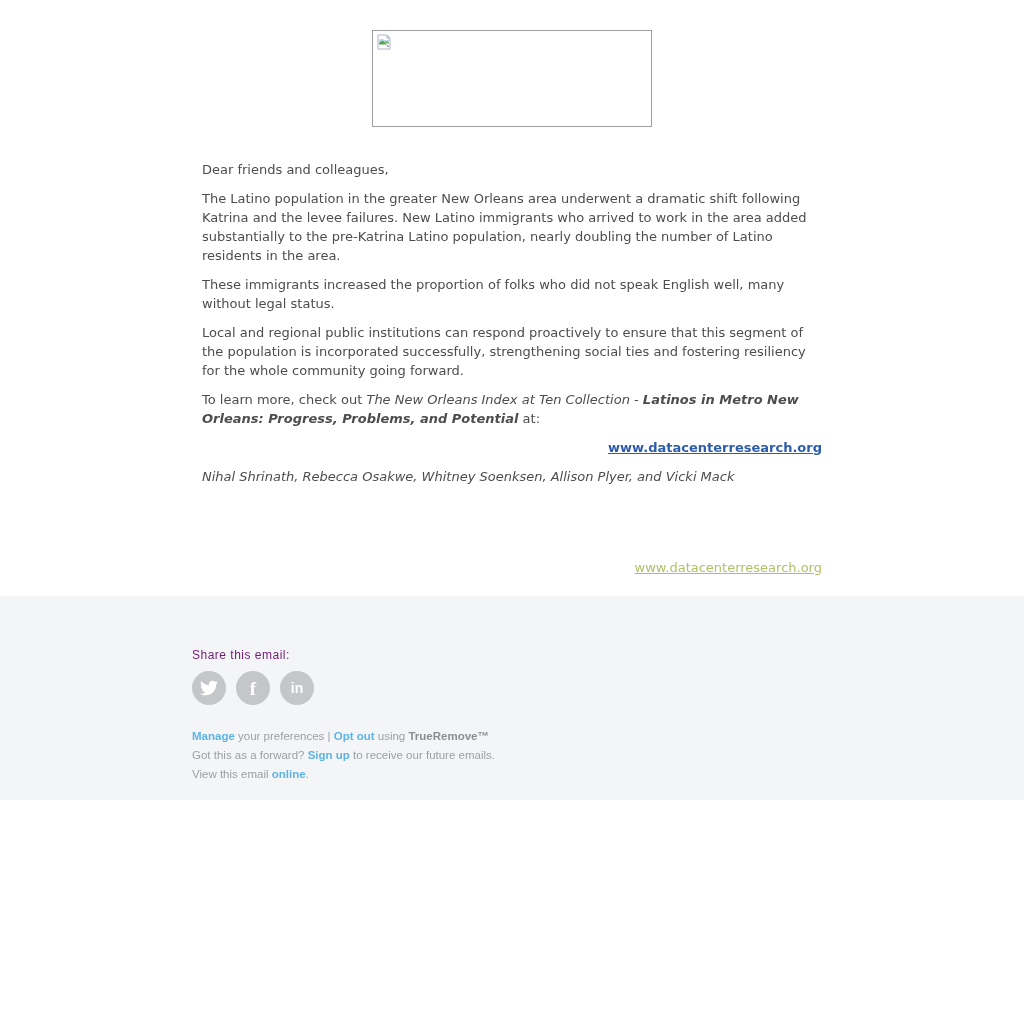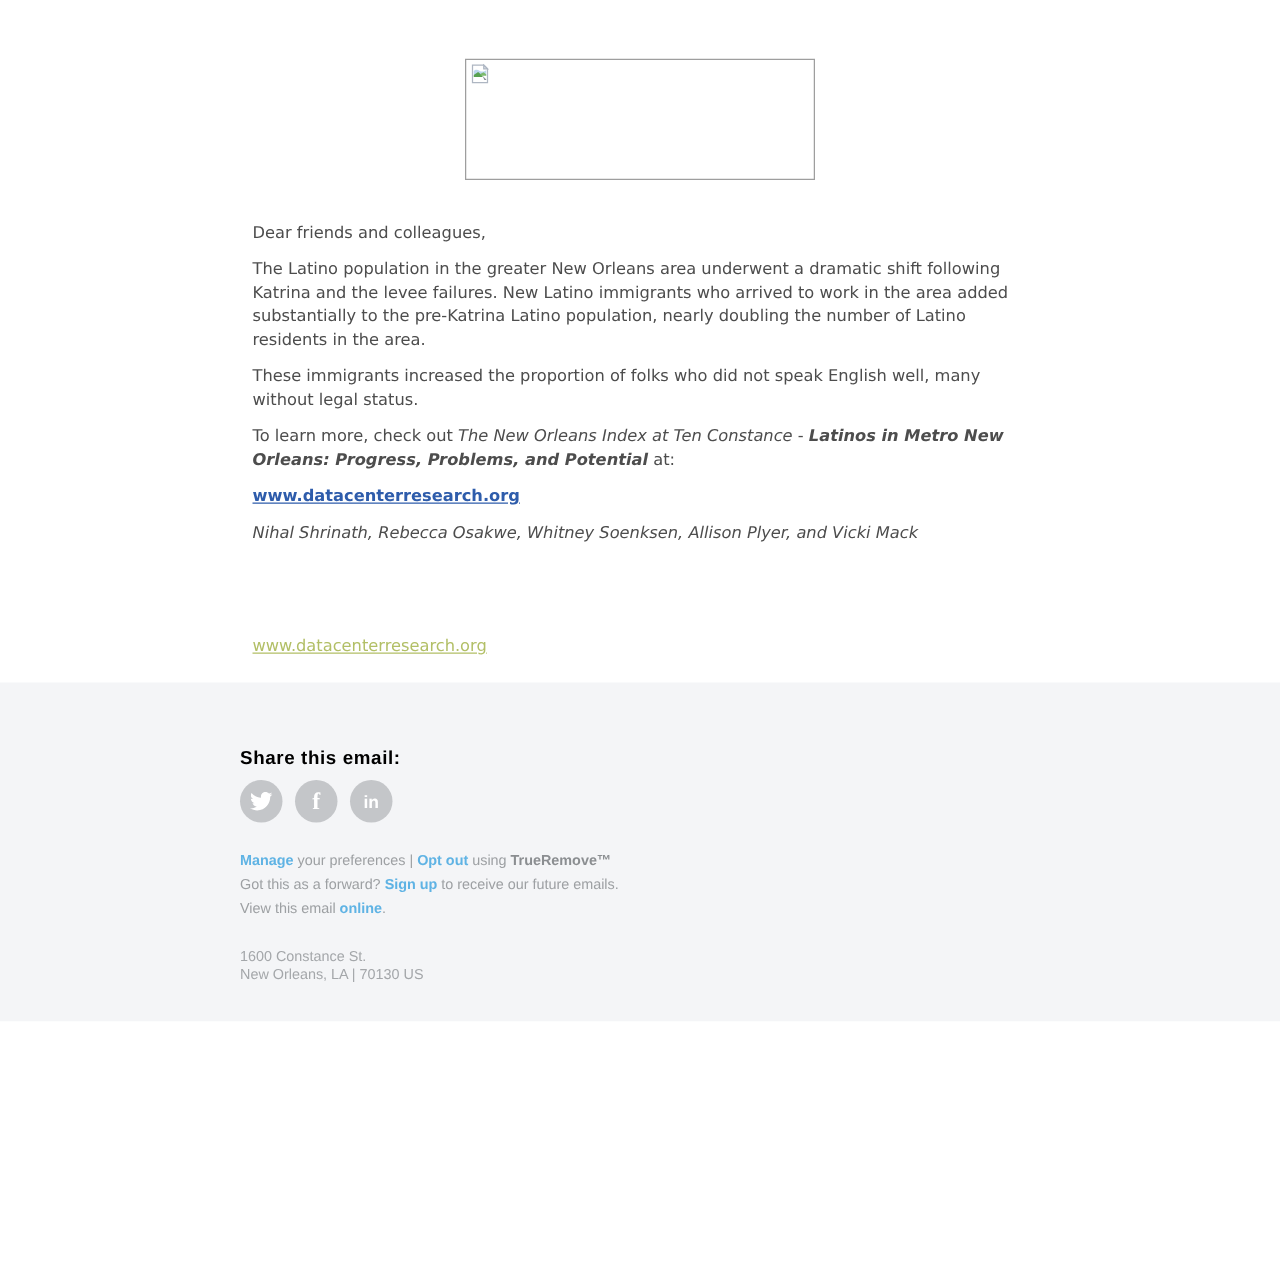--- a/index.html
+++ b/index.html
@@ -1,51 +1,51 @@
 <!DOCTYPE html>
 <html><head>
 <meta charset="utf-8">
 <style>
   * { box-sizing: border-box; margin: 0; padding: 0; }
   html, body { width: 1024px; height: 1024px; overflow: hidden; background: #ffffff; }
   body { font-family: "DejaVu Sans", sans-serif; }
 
-  .page { width: 1024px; height: 800px; overflow: hidden; background: #ffffff; margin-top: 17px; }
+  .page { width: 1024px; height: 800px; overflow: hidden; background: #ffffff; }
 
   .email-content { width: 620px; margin: 0 auto; padding-top: 30px; color: #4d4d4d; font-size: 13px; line-height: 19px; }
 
   .logo-box {
     width: 280px; height: 97px;
     border: 1px solid #9e9e9e;
     margin: 0 auto 33px auto;
     background: #ffffff;
     padding: 3px;
   }
   .broken-icon { display: inline-block; width: 17px; height: 17px; }
 
   .email-content p { margin: 0 0 10px 0; }
   .greeting { }
   .italic { font-style: italic; }
   .bold-italic { font-style: italic; font-weight: bold; }
-  .center { text-align: left; }
+  .center { text-align: right; }
 
   a.main-link { color: #2e5cab; font-weight: bold; text-decoration: underline; cursor: pointer; }
   a.green-link { color: #b2bf66; text-decoration: underline; cursor: pointer; }
 
   .team-line { margin-top: 39px !important; }
   .green-link-line { margin-top: 72px !important; margin-bottom: 19px !important; }
 
   .footer {
     width: 1024px;
     background: #f4f5f7;
     padding: 52px 0 60px 192px;
     font-family: "Liberation Sans", sans-serif;
     color: #9da0a3;
   }
-  .share-label { font-size: 15px; font-weight: bold; color: #000000; letter-spacing: 0.5px; margin-bottom: 9px; }
+  .share-label { font-size: 12px; font-weight: normal; color: #701a75; letter-spacing: 0.5px; margin-bottom: 9px; }
   .social-row { display: flex; gap: 10px; margin-bottom: 22px; }
   .social-circle {
     width: 34px; height: 34px; border-radius: 50%;
     background: #c4c6c9; color: #ffffff;
     display: flex; align-items: center; justify-content: center;
     cursor: pointer;
   }
   .social-circle svg { display: block; }
   .social-glyph { font-family: "Liberation Serif", serif; font-weight: bold; font-size: 19px; line-height: 1; }
   .social-glyph-sans { font-family: "Liberation Sans", sans-serif; font-weight: bold; font-size: 14px; line-height: 1; text-align: center; }
@@ -74,22 +74,23 @@
           <path d="M8.5 8 L11 6.8 L13 8.6 L13 9.6 L8.5 9.6 Z" fill="#7cba6e"></path>
           <path d="M10 9.5 L13 12.5 L13 13 L11.5 13 Z" fill="#8a9199"></path>
         </svg>
       </span>
     </div>
 
     <p class="greeting">Dear friends and colleagues,</p>
 
     <p>The Latino population in the greater New Orleans area underwent a dramatic shift following Katrina and the levee failures. New Latino immigrants who arrived to work in the area added substantially to the pre-Katrina Latino population, nearly doubling the number of Latino residents in the area.</p>
     <p>These immigrants increased the proportion of folks who did not speak English well, many without legal status.</p>
+    <p>Local and regional public institutions can respond proactively to ensure that this segment of the population is incorporated successfully, strengthening social ties and fostering resiliency for the whole community going forward.</p>
 
-    <p><span>To learn more, check out </span><span class="italic">The New Orleans Index at Ten Constance</span><span> - </span><span class="bold-italic">Latinos in Metro New Orleans: Progress, Problems, and Potential</span><span> at:</span></p>
+    <p><span>To learn more, check out </span><span class="italic">The New Orleans Index at Ten Collection</span><span> - </span><span class="bold-italic">Latinos in Metro New Orleans: Progress, Problems, and Potential</span><span> at:</span></p>
 
     <p class="center"><a class="main-link">www.datacenterresearch.org</a></p>
 
 
     <p class="italic">Nihal Shrinath, Rebecca Osakwe, Whitney Soenksen, Allison Plyer, and Vicki Mack</p>
 
     <p class="center green-link-line"><a class="green-link">www.datacenterresearch.org</a></p>
 
   </div>
 

